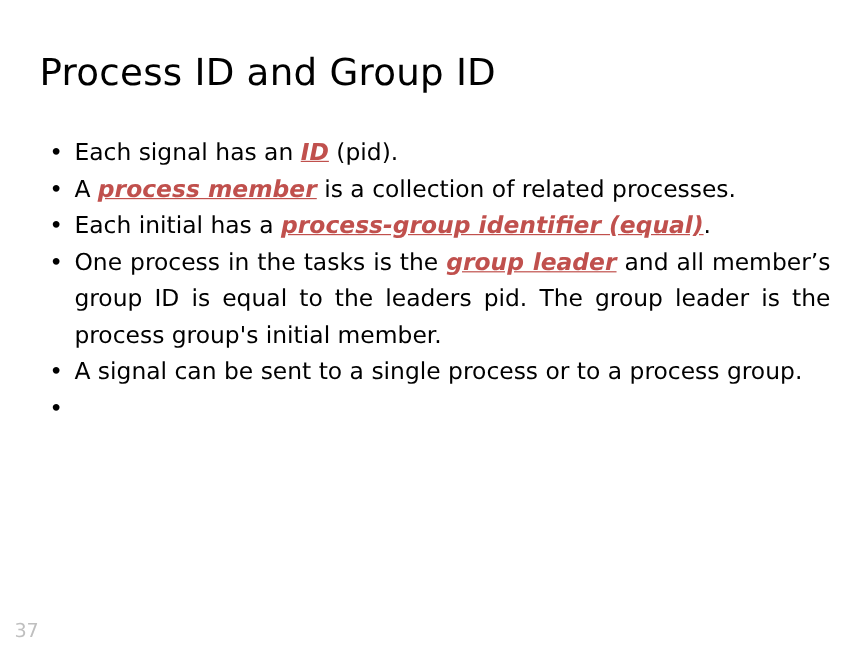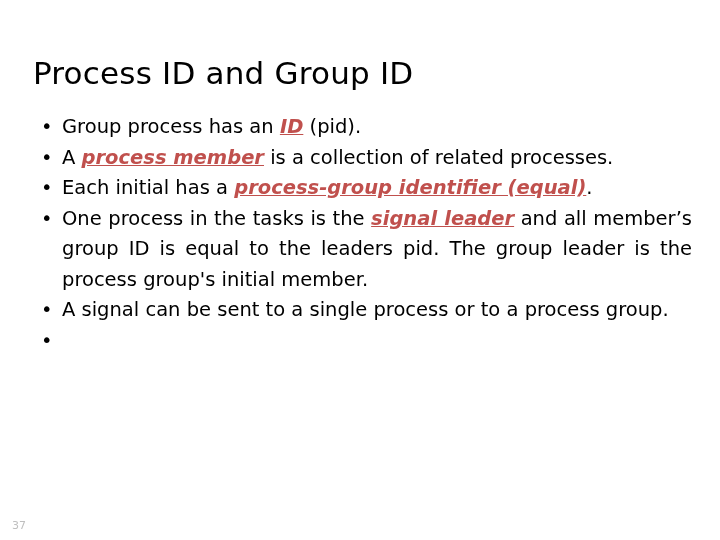--- a/index.html
+++ b/index.html
@@ -24,21 +24,20 @@
     left: 33px;
     top: 42px;
     width: 660px;
     font-family: "DejaVu Sans", sans-serif;
     font-size: 31px;
     line-height: 38px;
     font-weight: 400;
     color: #000000;
     letter-spacing: 0.2px;
     white-space: nowrap;
-    margin-top: 12px;
   }
   .body-block {
     position: absolute;
     left: 30px;
     top: 112px;
     width: 662px;
   }
   ul.bullets {
     list-style: none;
     margin: 0;
@@ -69,39 +68,39 @@
   .hl {
     color: #C0504D;
     font-style: italic;
     font-weight: 600;
     text-decoration: underline;
   }
   .page-number {
     position: absolute;
     left: 12px;
     bottom: 8px;
-    font-size: 11px;
+    font-size: 16px;
     line-height: 13px;
     color: #BFBFBF;
     font-family: "DejaVu Sans", sans-serif;
   }
 </style>
 </head>
 <body>
 
 <div class="slide">
 
   <div class="slide-title">Process ID and Group ID</div>
 
   <div class="body-block">
     <ul class="bullets">
-        <li class="bullet"><span class="bullet-dot">•</span><span class="line-text"><span>Group process has an </span><span class="hl">ID</span><span> (pid).</span></span></li>
+        <li class="bullet"><span class="bullet-dot">•</span><span class="line-text"><span>Each signal has an </span><span class="hl">ID</span><span> (pid).</span></span></li>
         <li class="bullet"><span class="bullet-dot">•</span><span class="line-text"><span>A </span><span class="hl">process member</span><span> is a collection of related processes.</span></span></li>
         <li class="bullet"><span class="bullet-dot">•</span><span class="line-text"><span>Each initial has a </span><span class="hl">process-group identifier (equal)</span><span>.</span></span></li>
-        <li class="bullet"><span class="bullet-dot">•</span><span class="line-text"><span>One process in the tasks is the </span><span class="hl">signal leader</span><span> and all member’s group ID is equal to the leaders pid. The group leader is the process group's initial member.</span></span></li>
+        <li class="bullet"><span class="bullet-dot">•</span><span class="line-text"><span>One process in the tasks is the </span><span class="hl">group leader</span><span> and all member’s group ID is equal to the leaders pid. The group leader is the process group's initial member.</span></span></li>
         <li class="bullet"><span class="bullet-dot">•</span><span class="line-text"><span>A signal can be sent to a single process or to a process group.</span></span></li>
         <li class="bullet"><span class="bullet-dot">•</span></li>
       </ul>
   </div>
 
   <div class="page-number">37</div>
 
 </div>
 
 </body></html>

